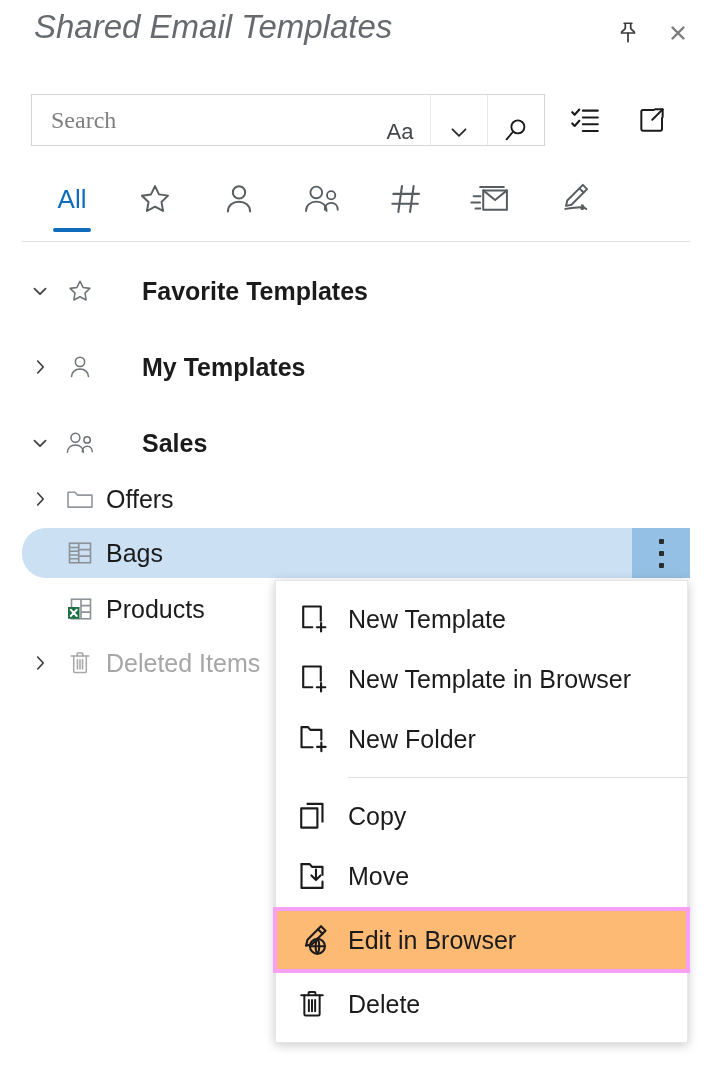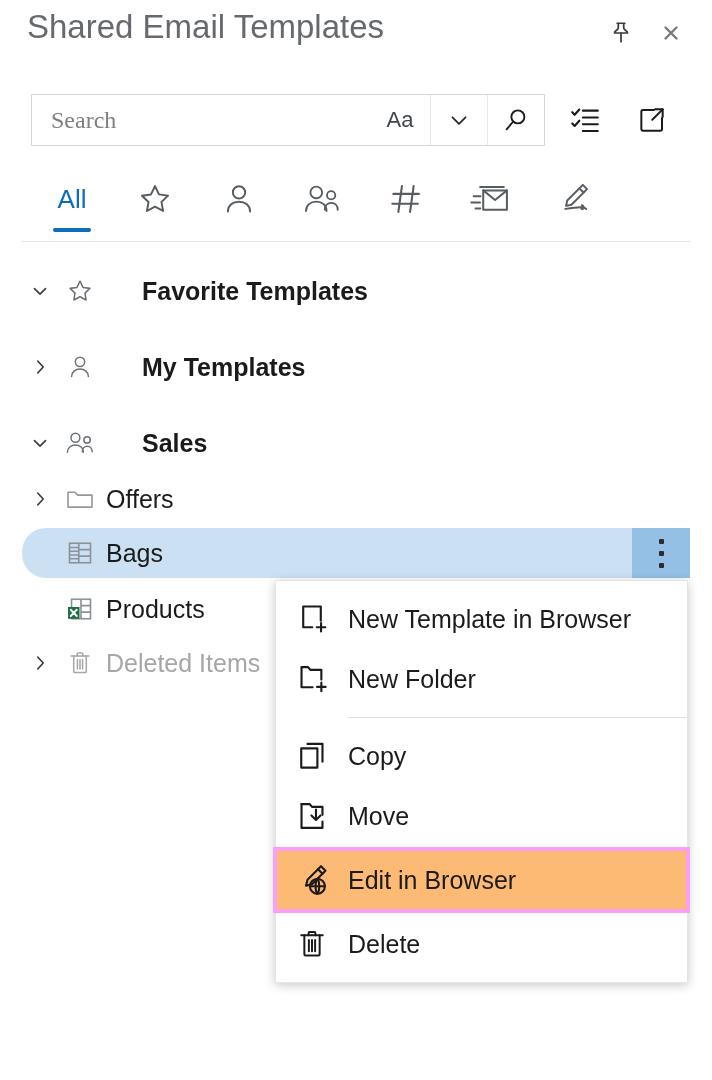--- a/index.html
+++ b/index.html
@@ -12,22 +12,22 @@
     background: #ffffff;
     font-family: "Liberation Sans", sans-serif;
     overflow: hidden;
     position: relative;
     -webkit-font-smoothing: antialiased;
   }
 
   
   .titlebar {
     position: absolute;
-    left: 9px; top: 0;
-    width: 632px; height: 78px;
+    left: 16px; top: 0;
+    width: 632px; height: 78px; font-style: italic;
   }
   .app-title {
     position: absolute;
     left: 18px; top: 8px;
     font-size: 33px;
     font-weight: 400;
     color: #666a6e;
     letter-spacing: 0px;
     white-space: nowrap;
   }
@@ -62,21 +62,21 @@
     outline: none;
     background: transparent;
     font-family: Liberation Serif, serif;
     font-size: 24px;
     color: #3b3b3b;
     padding: 0 0 0 19px;
   }
   .search-input::placeholder { color: #7f7f7f; opacity: 1; }
   .sb-btn {
     width: 57px;
-    display: flex; align-items: center; justify-content: center;
+    display: flex; align-items: flex-end; justify-content: center;
     border-left: 1px solid #e9e9e9;
     cursor: pointer;
     box-sizing: border-box;
   }
   .sb-btn.aa {
     font-size: 22px;
     color: #43474b;
     border-left: none;
     width: 60px;
   }
@@ -476,20 +476,29 @@
         <path d="M9.6 5.9V4.2c0-.4.3-.7.7-.7h3.4c.4 0 .7.3.7.7v1.7"></path>
         <path d="M9.8 9.2v8M12 9.2v8M14.2 9.2v8"></path>
       </svg>
     </span>
     <span class="tlabel">Deleted Items</span>
   </div>
 </div>
 
 <div class="ctxmenu">
 
+  <div class="mi">
+    <span class="mico">
+      <svg width="34" height="34" viewBox="0 0 24 24" fill="none" stroke="#1b1b1b" stroke-width="1.5" stroke-linecap="round" stroke-linejoin="round">
+        <path d="M18.2 13.2V3.2H5.8v14.6h6.4"></path>
+        <path d="M15.4 17.8h6M18.4 14.8v6"></path>
+      </svg>
+    </span>
+    <span class="milabel">New Template</span>
+  </div>
 
 
   <div class="mi">
     <span class="mico">
       <svg width="34" height="34" viewBox="0 0 24 24" fill="none" stroke="#1b1b1b" stroke-width="1.5" stroke-linecap="round" stroke-linejoin="round">
         <path d="M18.2 13.2V3.2H5.8v14.6h6.4"></path>
         <path d="M15.4 17.8h6M18.4 14.8v6"></path>
       </svg>
     </span>
     <span class="milabel">New Template in Browser</span>

